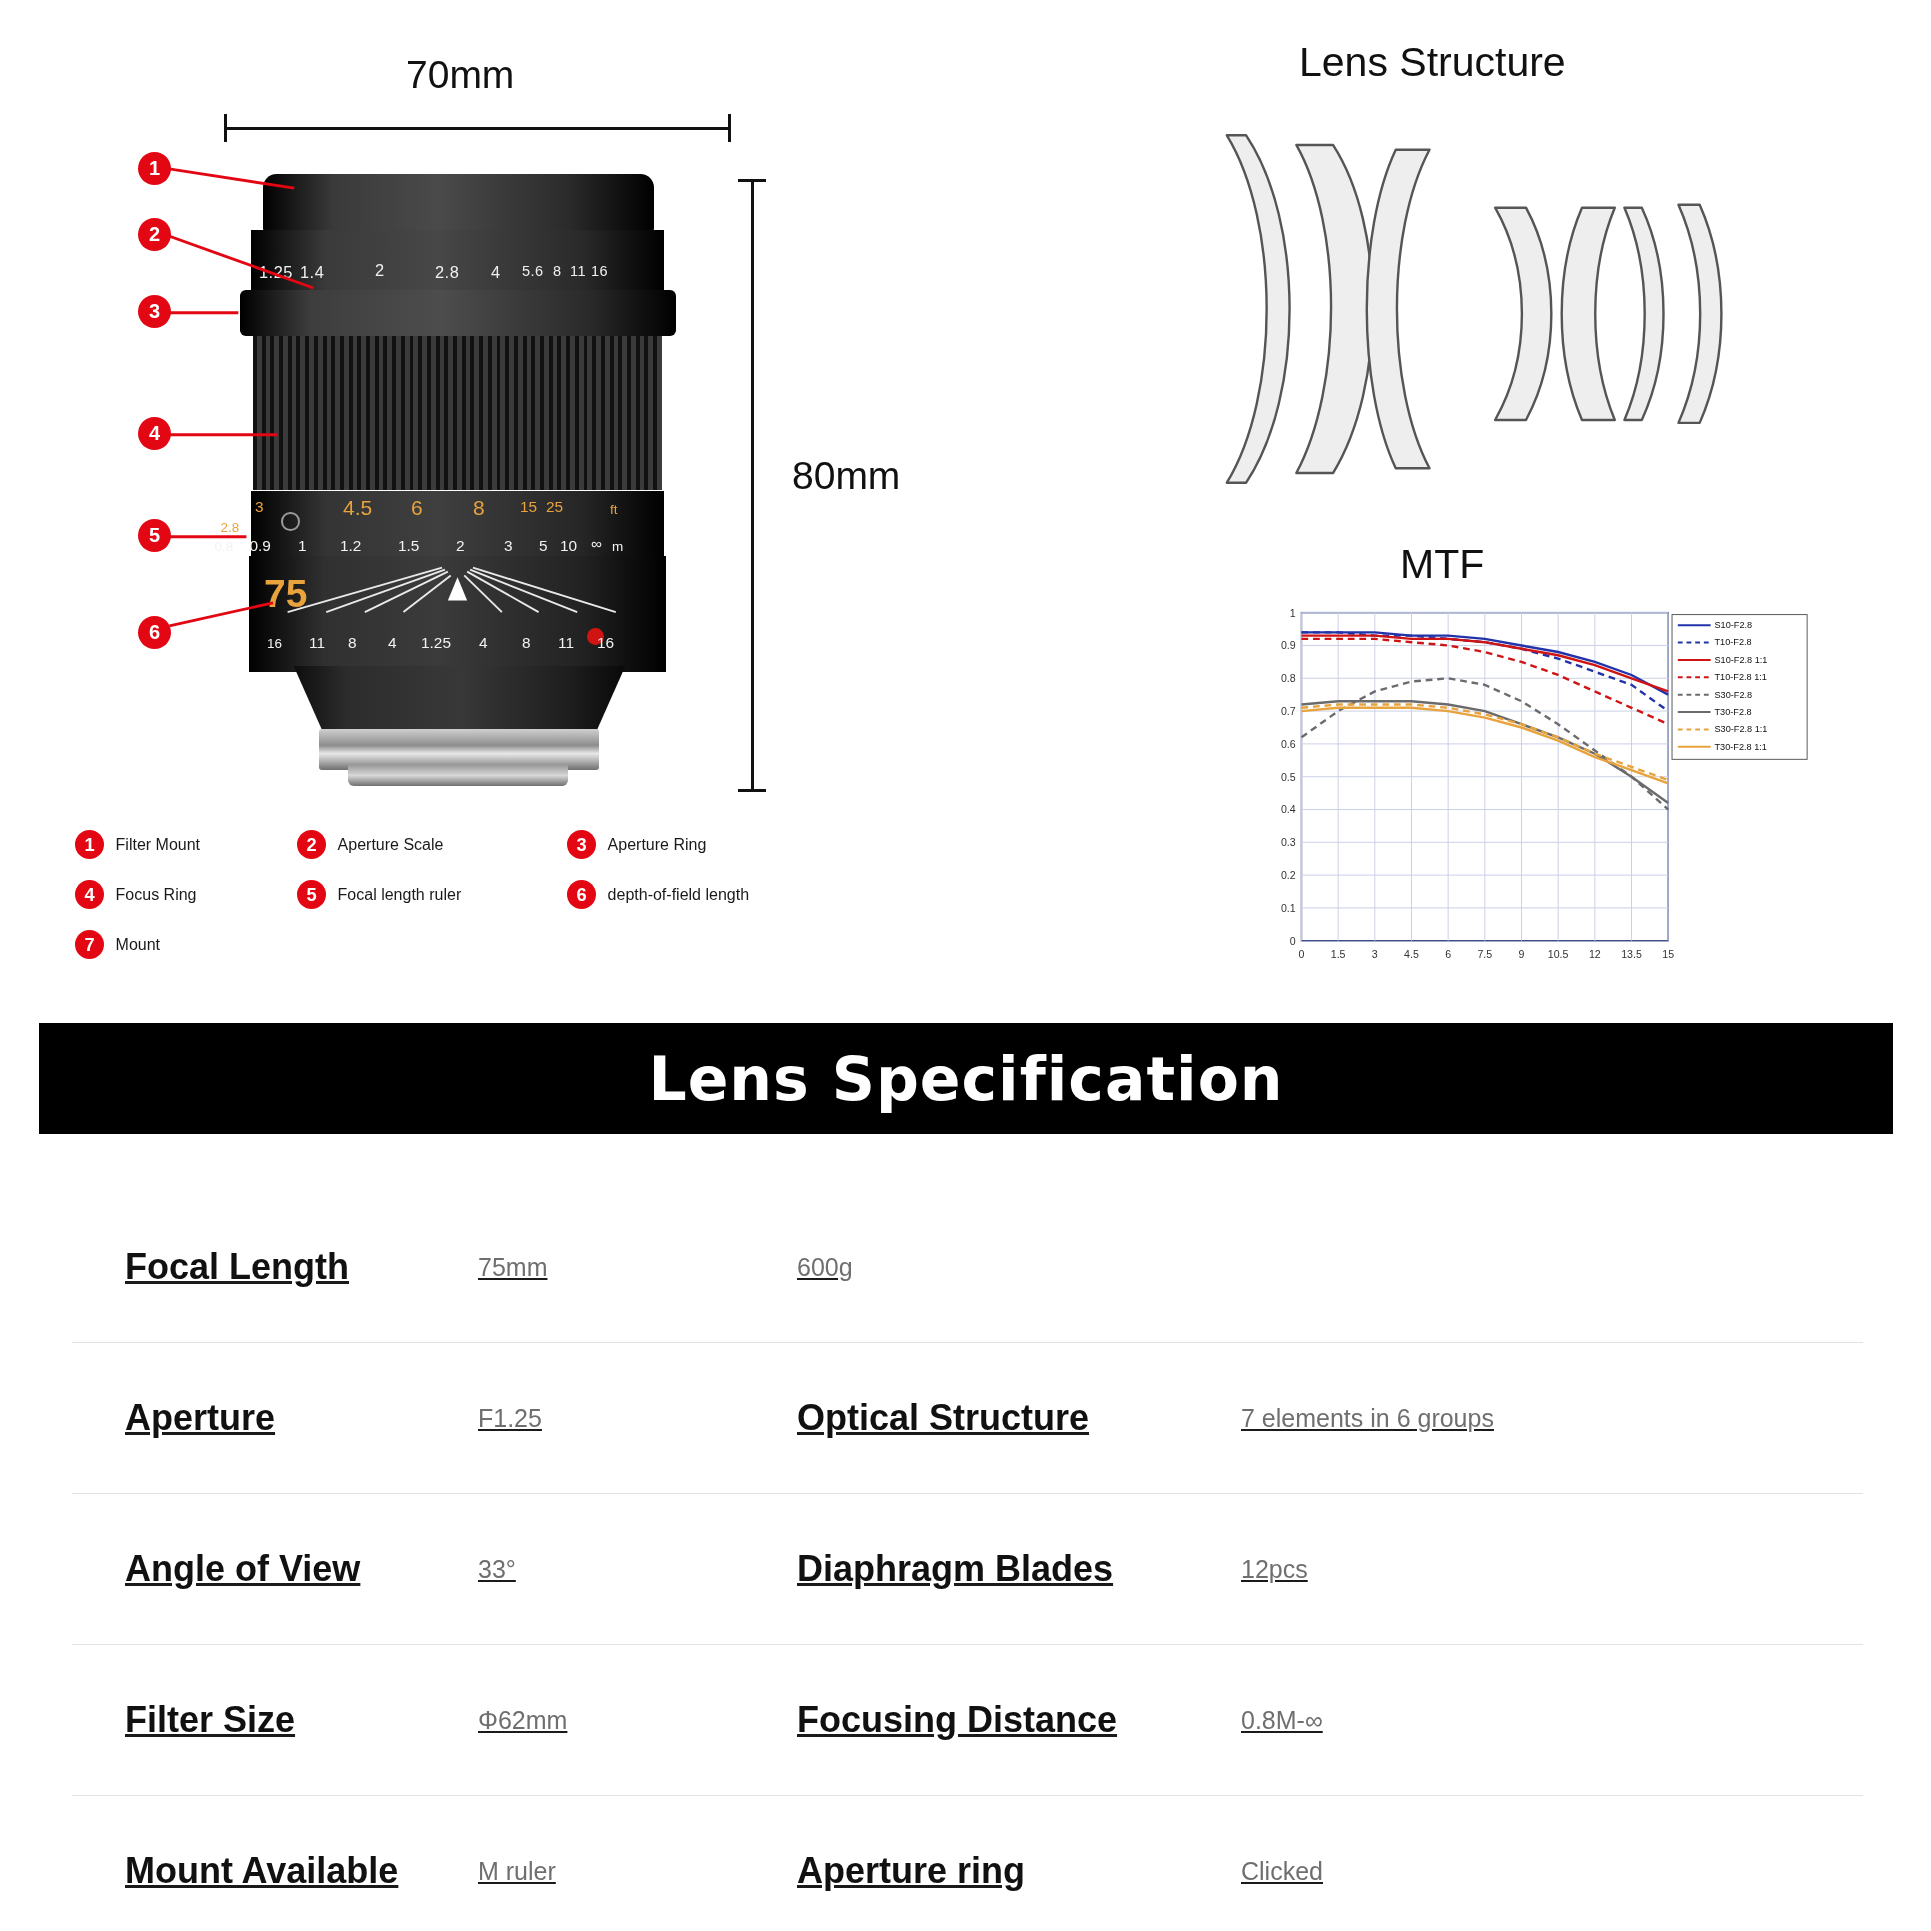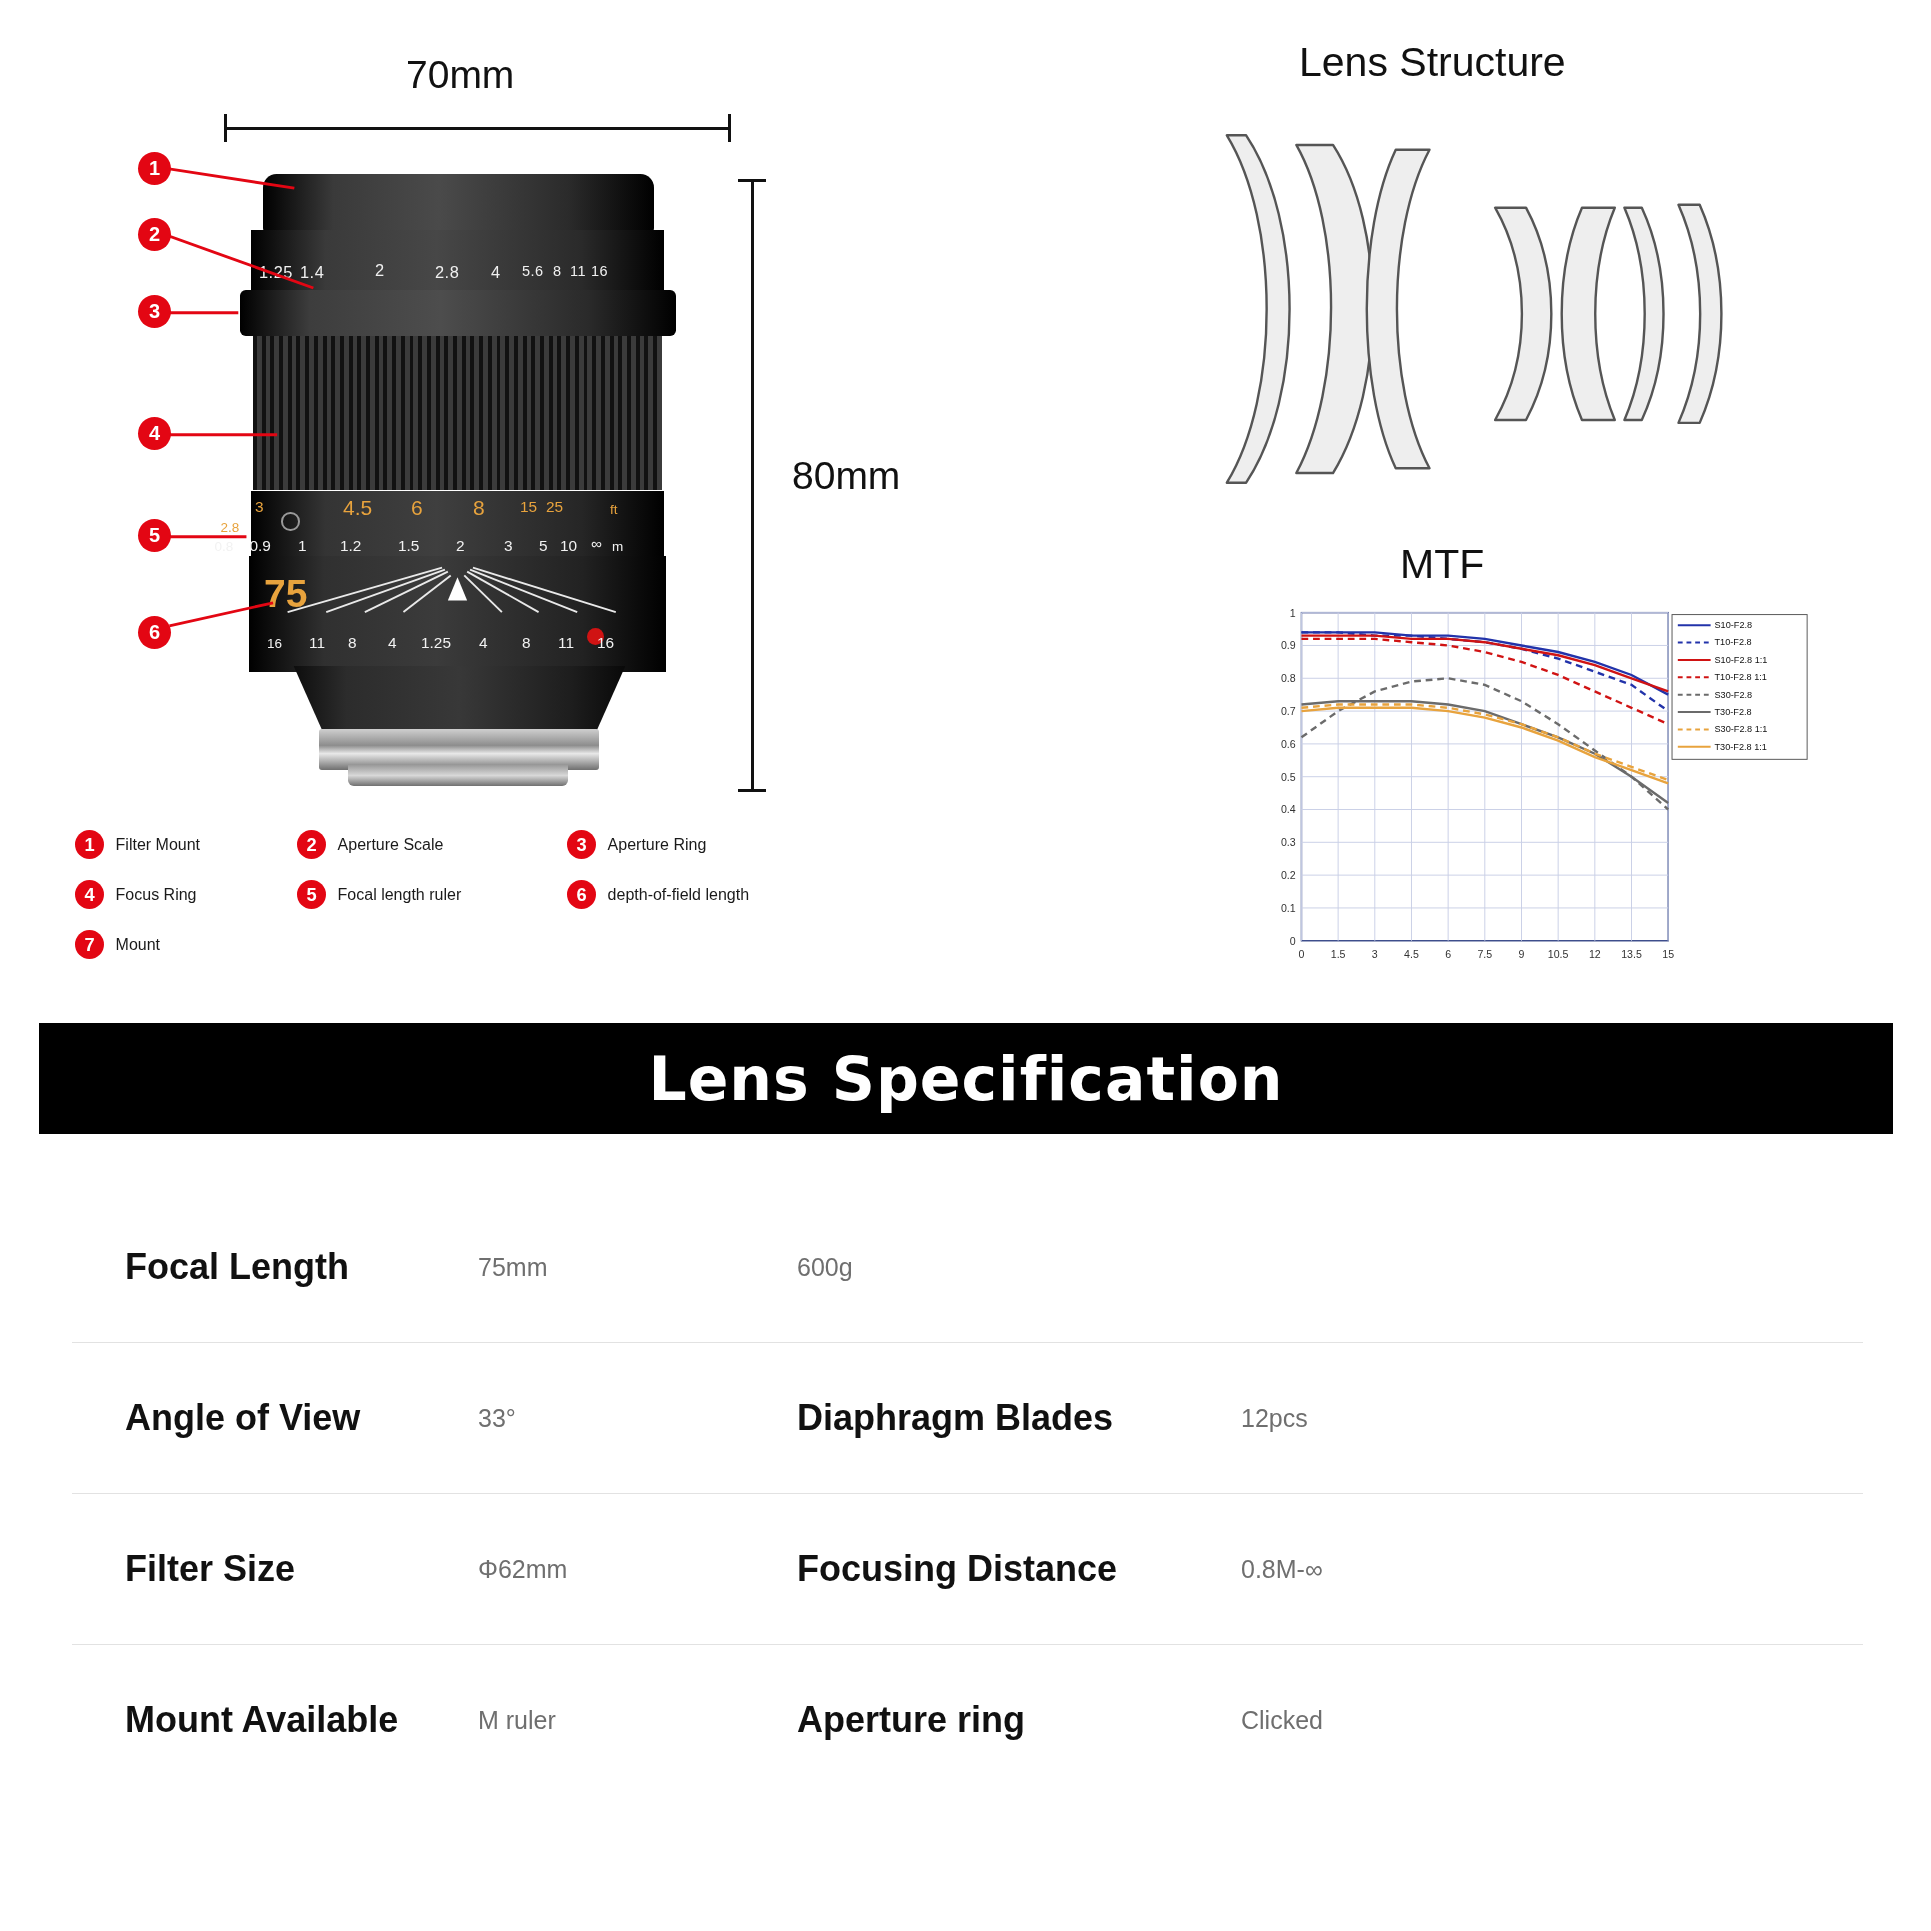--- a/index.html
+++ b/index.html
@@ -82,21 +82,21 @@
   .mtf-title{position:absolute;left:1400px;top:541px;font-size:41px;color:#111;}
   .mtf-box{position:absolute;left:1255px;top:603px;width:560px;height:386px;}
 
   
   .spec-banner{position:absolute;left:39px;top:1023px;width:1854px;height:111px;background:#000;
     display:flex;align-items:center;justify-content:center;}
   .spec-banner-text{color:#fff;font-size:60px;font-weight:bold;font-family:"DejaVu Sans", sans-serif;letter-spacing:1px;}
 
   
   .spec-table{position:absolute;left:72px;top:1192px;width:1791px;}
-  .spec-row{display:flex;align-items:center;height:150px;border-bottom:1px solid #e2e2e2;}
+  .spec-row{display:flex;align-items:center;height:150px;border-bottom:1px solid #e2e2e2;text-decoration:underline;}
   .spec-row:last-child{border-bottom:none;}
   .cell-label{font-size:36px;font-weight:bold;color:#111;}
   .cell-value{font-size:25px;color:#6f6f6f;}
   .c1{width:406px;padding-left:53px;box-sizing:border-box;}
   .c2{width:319px;}
   .c3{width:444px;}
   .c4{flex:1;}
 </style>
 </head>
 <body>
@@ -357,20 +357,26 @@
   <div class="spec-banner-text">Lens Specification</div>
 </div>
 
 <div class="spec-table">
   <div class="spec-row">
     <div class="c1 cell-label">Focal Length</div>
     <div class="c2 cell-value">75mm</div>
     <div class="c4 cell-value">600g</div>
   </div>
   <div class="spec-row">
+    <div class="c1 cell-label">Aperture</div>
+    <div class="c2 cell-value">F1.25</div>
+    <div class="c3 cell-label">Optical Structure</div>
+    <div class="c4 cell-value">7 elements in 6 groups</div>
+  </div>
+  <div class="spec-row">
     <div class="c1 cell-label">Angle of View</div>
     <div class="c2 cell-value">33°</div>
     <div class="c3 cell-label">Diaphragm Blades</div>
     <div class="c4 cell-value">12pcs</div>
   </div>
   <div class="spec-row">
     <div class="c1 cell-label">Filter Size</div>
     <div class="c2 cell-value">Φ62mm</div>
     <div class="c3 cell-label">Focusing Distance</div>
     <div class="c4 cell-value">0.8M-∞</div>

